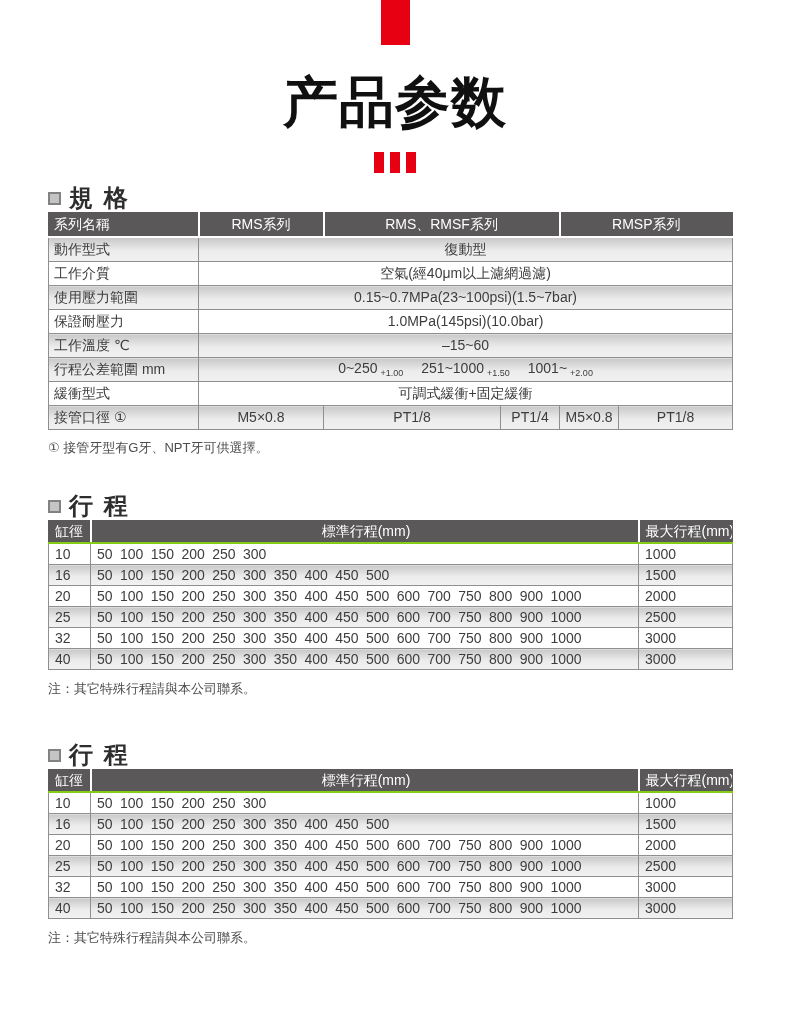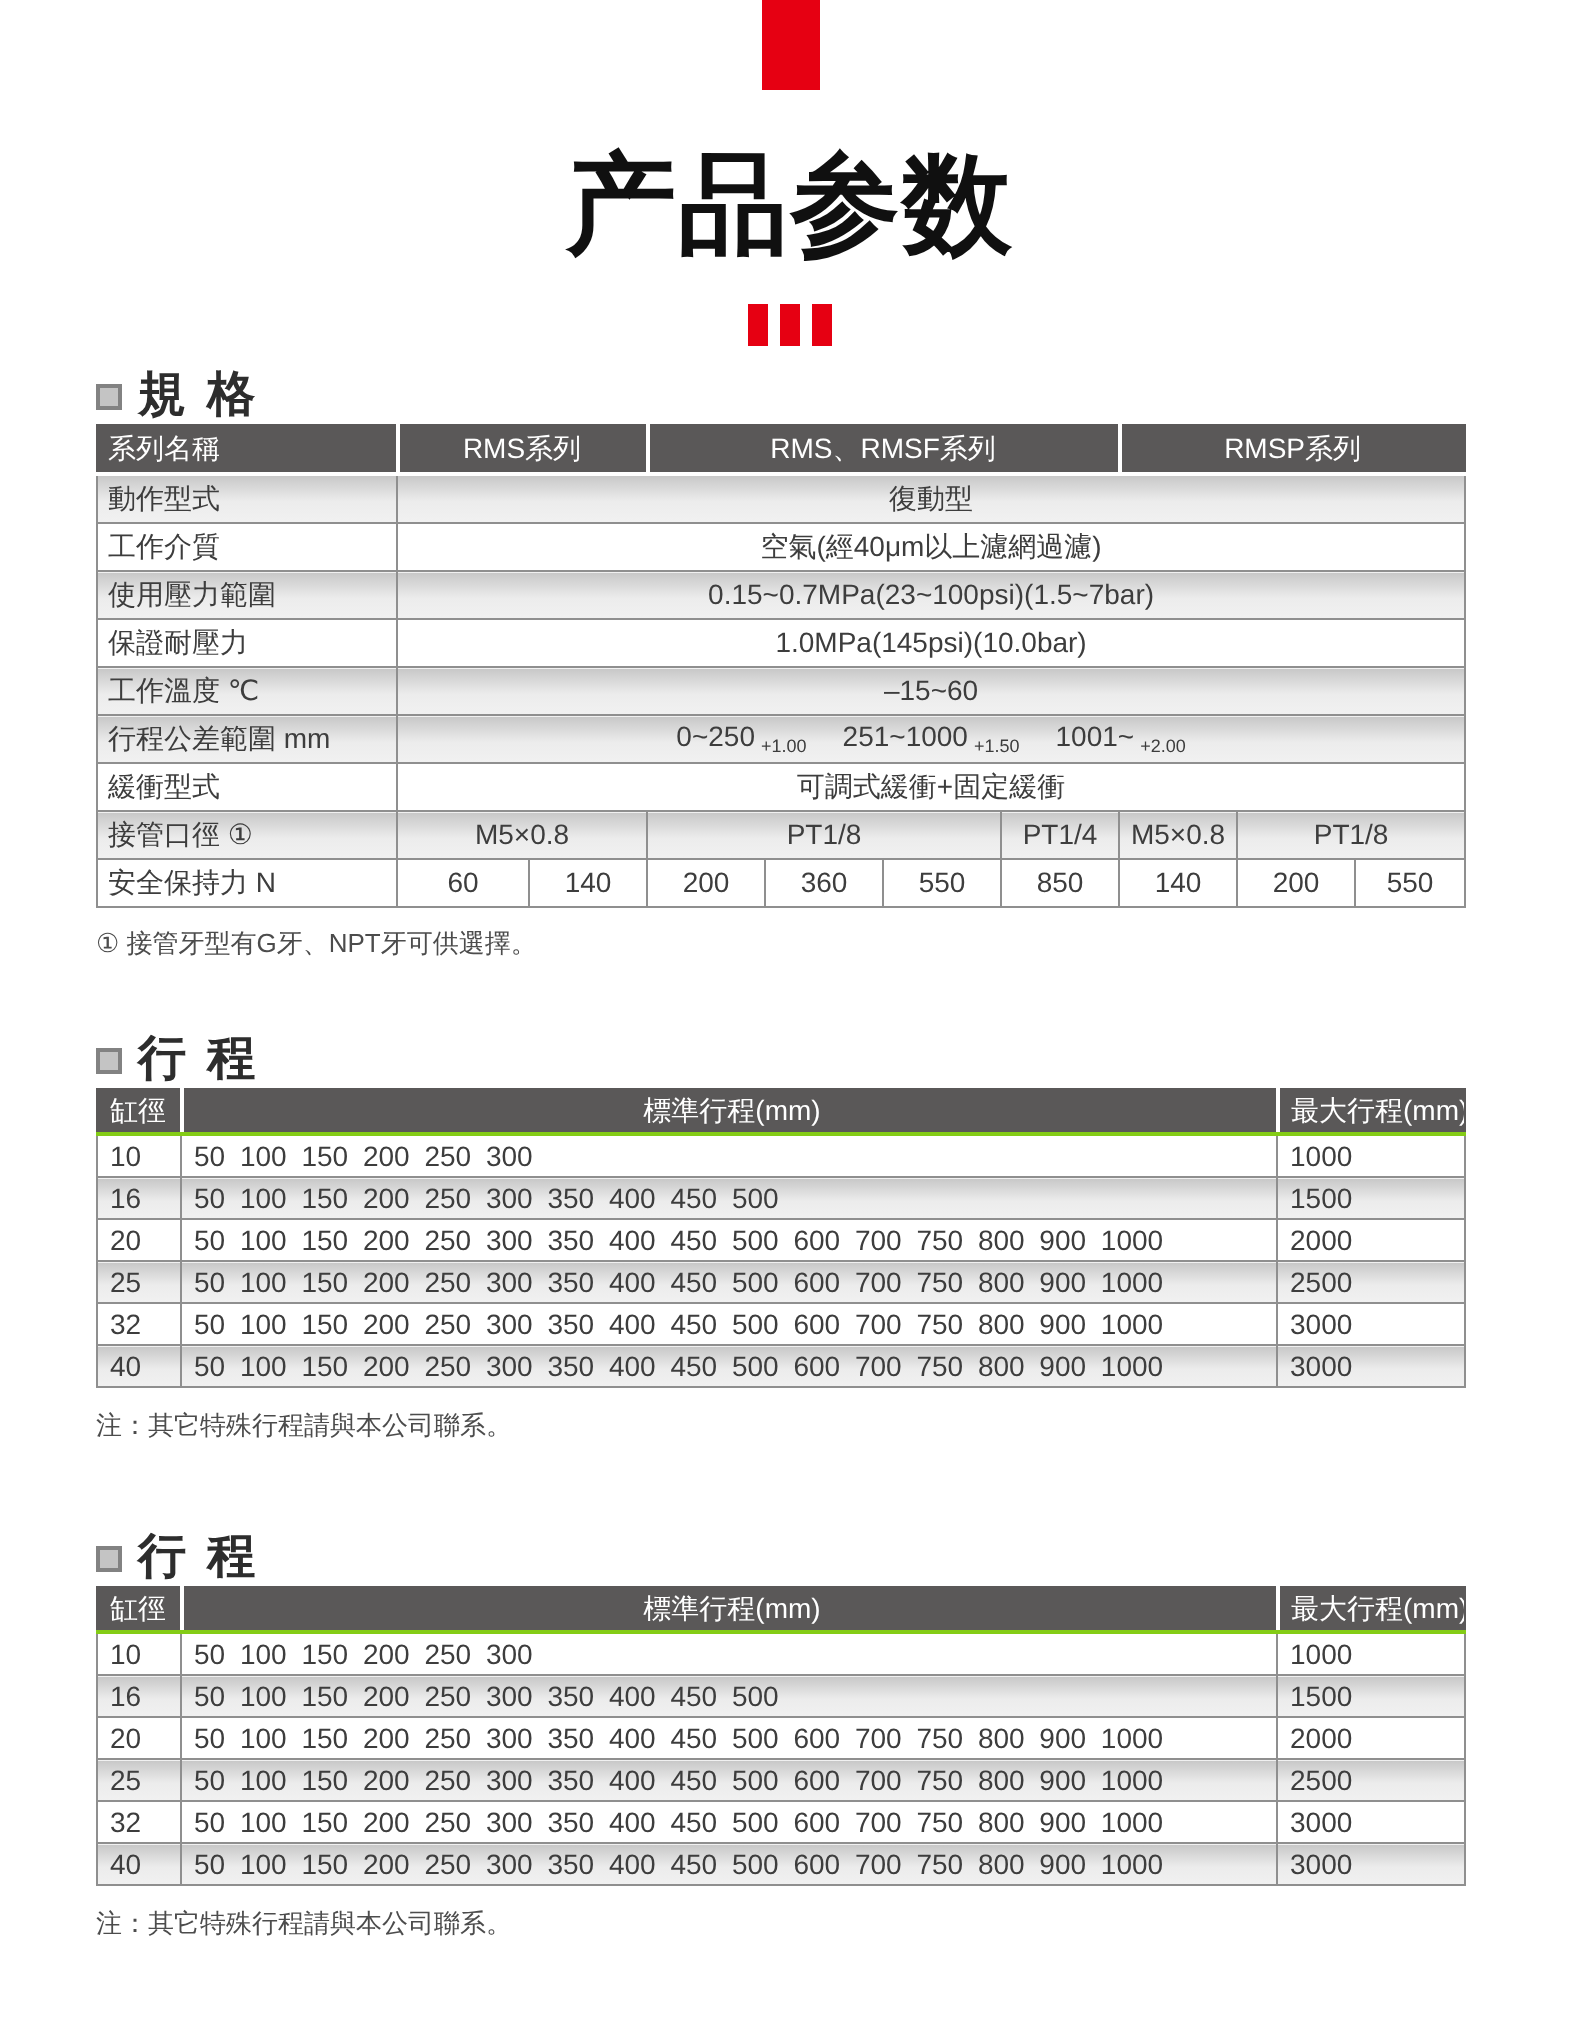--- a/index.html
+++ b/index.html
@@ -123,32 +123,20 @@
           <td colspan="9">可調式緩衝+固定緩衝</td>
         </tr>
         <tr class="alt">
           <td class="lbl">接管口徑 ①</td>
           <td colspan="2">M5×0.8</td>
           <td colspan="3">PT1/8</td>
           <td colspan="1">PT1/4</td>
           <td colspan="1">M5×0.8</td>
           <td colspan="2">PT1/8</td>
         </tr>
-        <tr>
-          <td class="lbl">安全保持力 N</td>
-          <td>60</td>
-          <td>140</td>
-          <td>200</td>
-          <td>360</td>
-          <td>550</td>
-          <td>850</td>
-          <td>140</td>
-          <td>200</td>
-          <td>550</td>
-        </tr>
       </tbody>
   </table>
   <div class="footnote" style="margin-left:0">① 接管牙型有G牙、NPT牙可供選擇。</div>
 
   <div class="section-head sec2">
     <span class="bullet"></span>
     <span class="section-title">行 程</span>
   </div>
   <table class="stroke">
     <colgroup>

